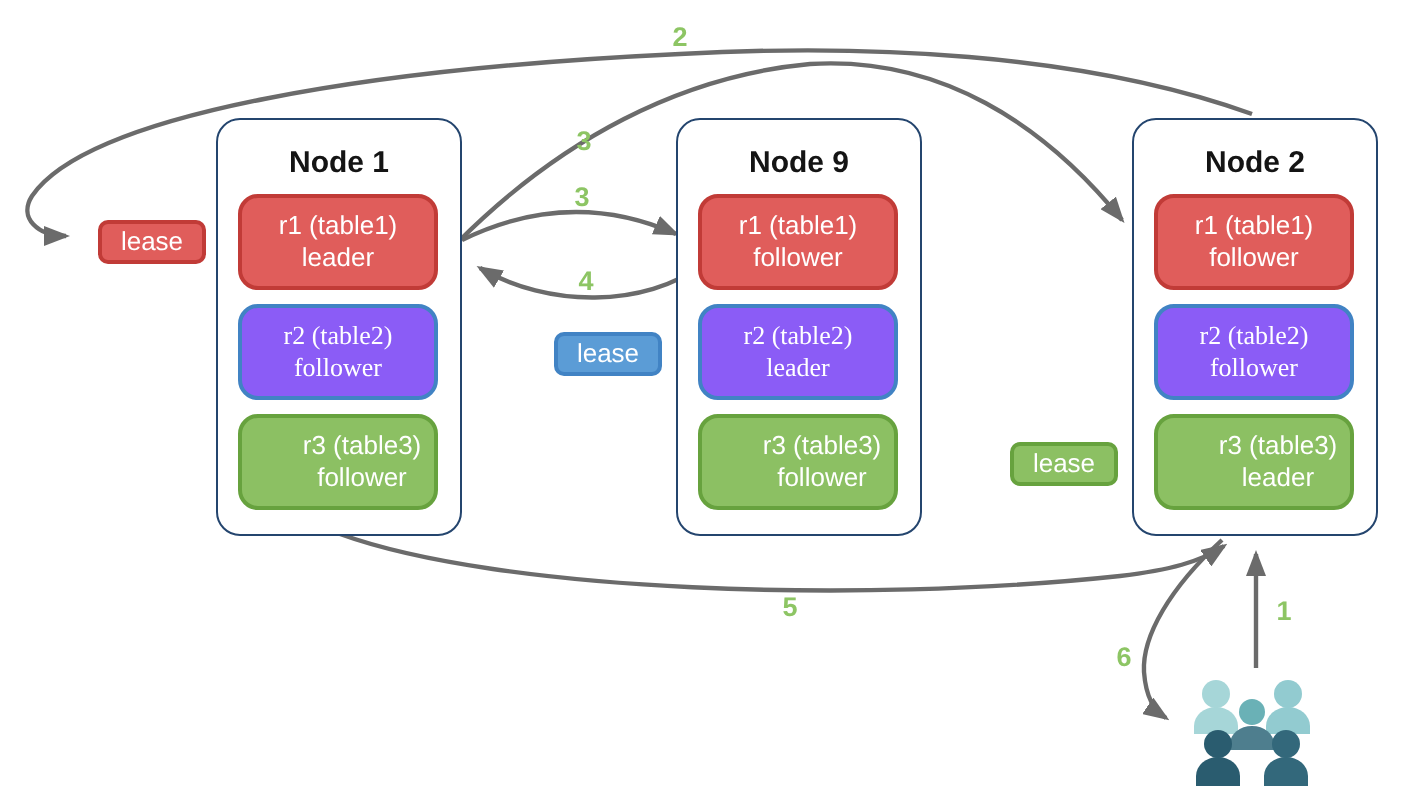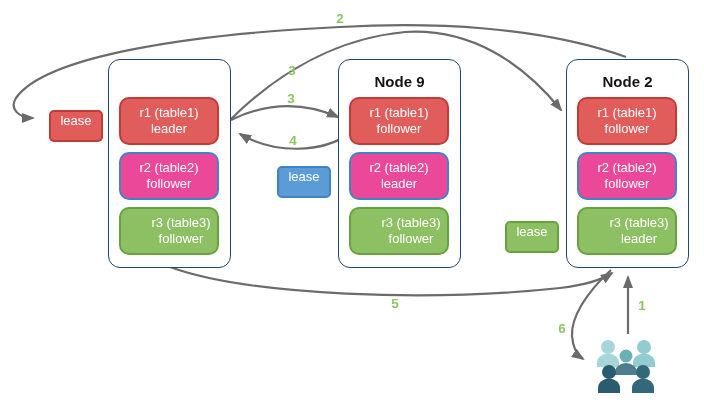--- a/index.html
+++ b/index.html
@@ -20,25 +20,25 @@
     font-size:15px;font-weight:bold;color:#141414;
   }
   .replica{
     position:absolute;left:10px;width:100px;height:48px;border-radius:10px;
     box-sizing:border-box;border:2px solid transparent;
     display:flex;flex-direction:column;align-items:center;justify-content:center;
     color:#ffffff;font-size:13px;line-height:16px;text-align:center;
   }
   .r1{top:37px;} .r2{top:92px;} .r3{top:147px;}
   .red{background:#e05d5b;border-color:#c13b37;}
-  .blue{background:#ec4899;border-color:#4183c4;}
+  .blue{background:#8b5cf6;border-color:#4183c4;font-family:Liberation Serif, serif;}
   .green{background:#8cc063;border-color:#67a23e;padding-left:24px;}
   
   .lease{
-    position:absolute;width:54px;height:32px;border-radius:5px;box-sizing:border-box;
+    position:absolute;width:54px;height:22px;border-radius:5px;box-sizing:border-box;
     border:2px solid transparent;color:#ffffff;font-size:13px;line-height:18px;
     text-align:center;z-index:3;
   }
   .lease-red{left:49px;top:110px;background:#e05d5b;border-color:#c13b37;}
   .lease-blue{left:277px;top:166px;background:#5b9cd6;border-color:#4183c4;}
   .lease-green{left:505px;top:221px;background:#8cc063;border-color:#67a23e;}
   
   .step{
     position:absolute;width:14px;text-align:center;font-size:13.5px;font-weight:bold;
     color:#8dc564;z-index:3;
@@ -67,20 +67,21 @@
     <path class="flow" d="M352,132 C322,154 274,154 240,134" marker-end="url(#ah)"></path>
 
     <path class="flow" d="M170,267 C250,296 430,302 560,288 C585,285 600,281 612,273" marker-end="url(#ah)"></path>
 
     <path class="flow" d="M628,334 L628,277" marker-end="url(#ah)"></path>
 
     <path class="flow" d="M611,270 C585,294 571,318 572,336 C573,349 577,355 583,359" marker-end="url(#ah)"></path>
   </svg>
 
   <div class="node" style="left:108px;">
+    <div class="node-title">Node 1</div>
     <div class="replica r1 red">
       <span>r1 (table1)</span>
       <span>leader</span>
     </div>
     <div class="replica r2 blue">
       <span>r2 (table2)</span>
       <span>follower</span>
     </div>
     <div class="replica r3 green">
       <span>r3 (table3)</span>

